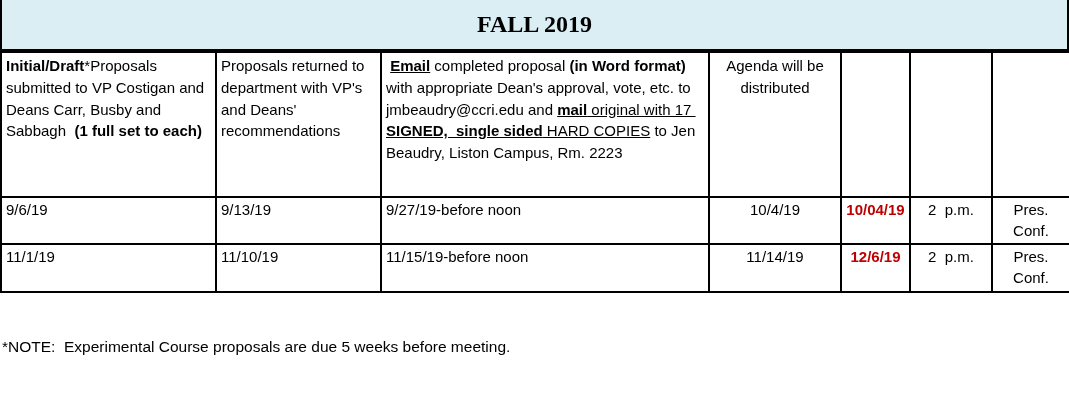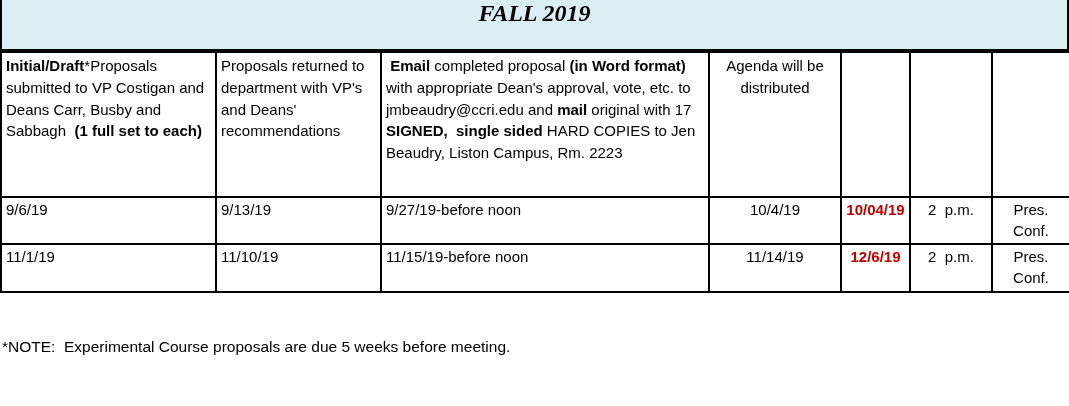--- a/index.html
+++ b/index.html
@@ -16,42 +16,42 @@
     display: flex; align-items: center; justify-content: center;
   }
   .title-band .title-text {
     font-family: "Liberation Serif", serif; font-weight: bold;
     font-size: 18px; letter-spacing: .2px;
   }
   .season-band {
     height: 51px; background: var(--season-band, #DAEEF3);
     border-left: 2px solid #000; border-right: 2px solid #000;
     border-bottom: 2px solid #000;
-    display: flex; justify-content: center; font-style: italic;
+    display: flex; align-items: center; justify-content: center;
   }
   .season-band .season-text {
     font-family: "Liberation Serif", serif; font-weight: bold; font-size: 24px;
   }
   
   table.timeline {
     width: 1069px; border-collapse: collapse; table-layout: fixed;
     font-size: 15px; line-height: 1.38;
   }
   table.timeline td, table.timeline th {
     border: 2px solid #000; vertical-align: top;
     padding: 2px 4px; white-space: pre-wrap; overflow: hidden;
   }
   table.timeline tr.header-row th { font-weight: bold; text-align: left; height: 44px; }
   th.c-center, td.c-center { text-align: center; }
   tr.process-row { height: 145px; }
   tr.process-row td { line-height: 1.45; }
   tr.date-row-1 { height: 40px; padding-left: 25px; }
   tr.date-row-2 { height: 43px; }
   .b { font-weight: bold; }
-  .u { }
+  .u { text-decoration: underline; }
   .meeting-date { color: var(--meeting-date-red, #C00000); font-weight: bold; }
   
   .notes {
     padding: 3px 2px 0 2px; font-size: 15.5px; line-height: 1.33;
     white-space: pre-wrap;
   }
   .notes p { margin: 0 0 1px 0; }
 </style>
 </head>
 <body>

